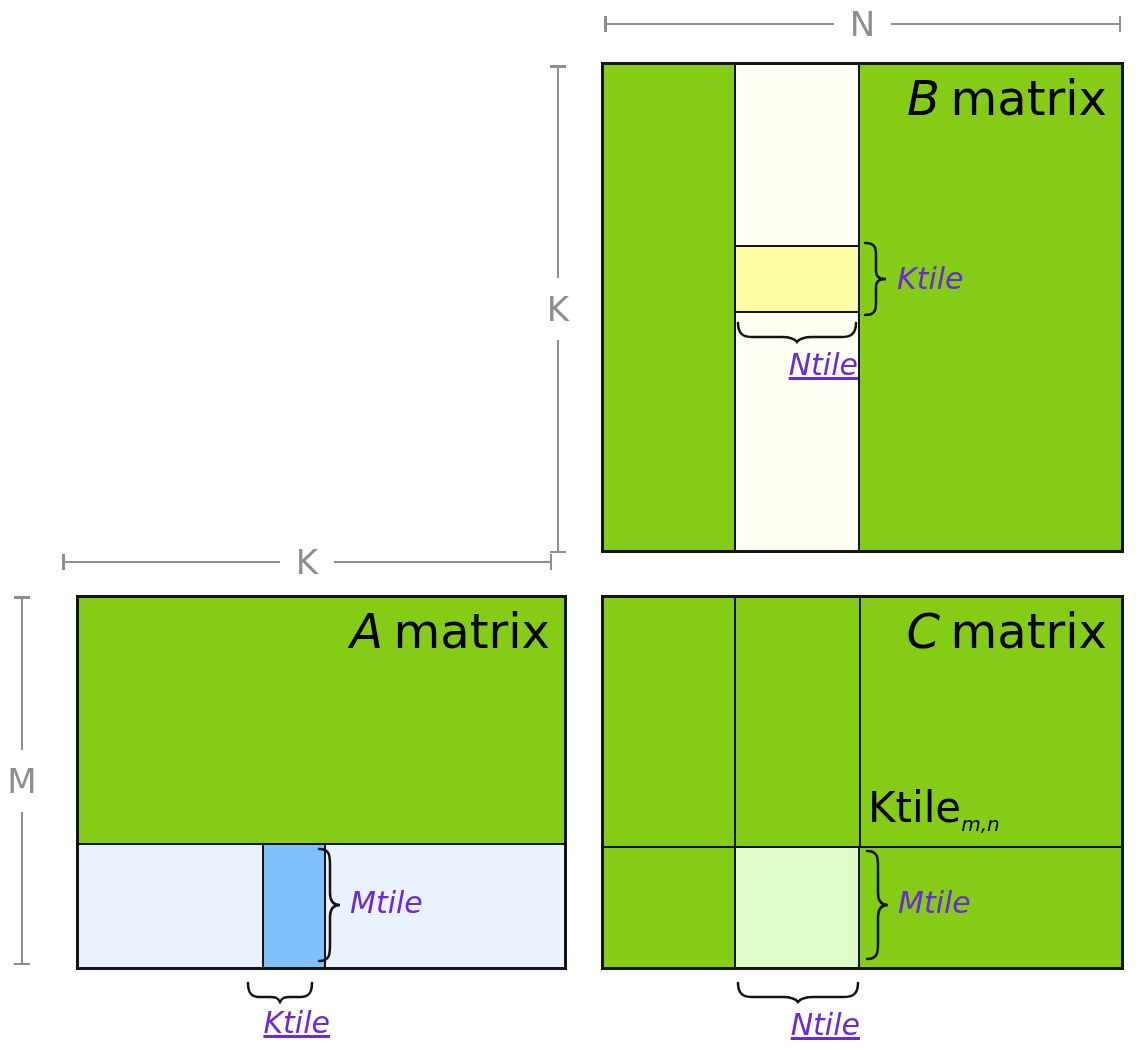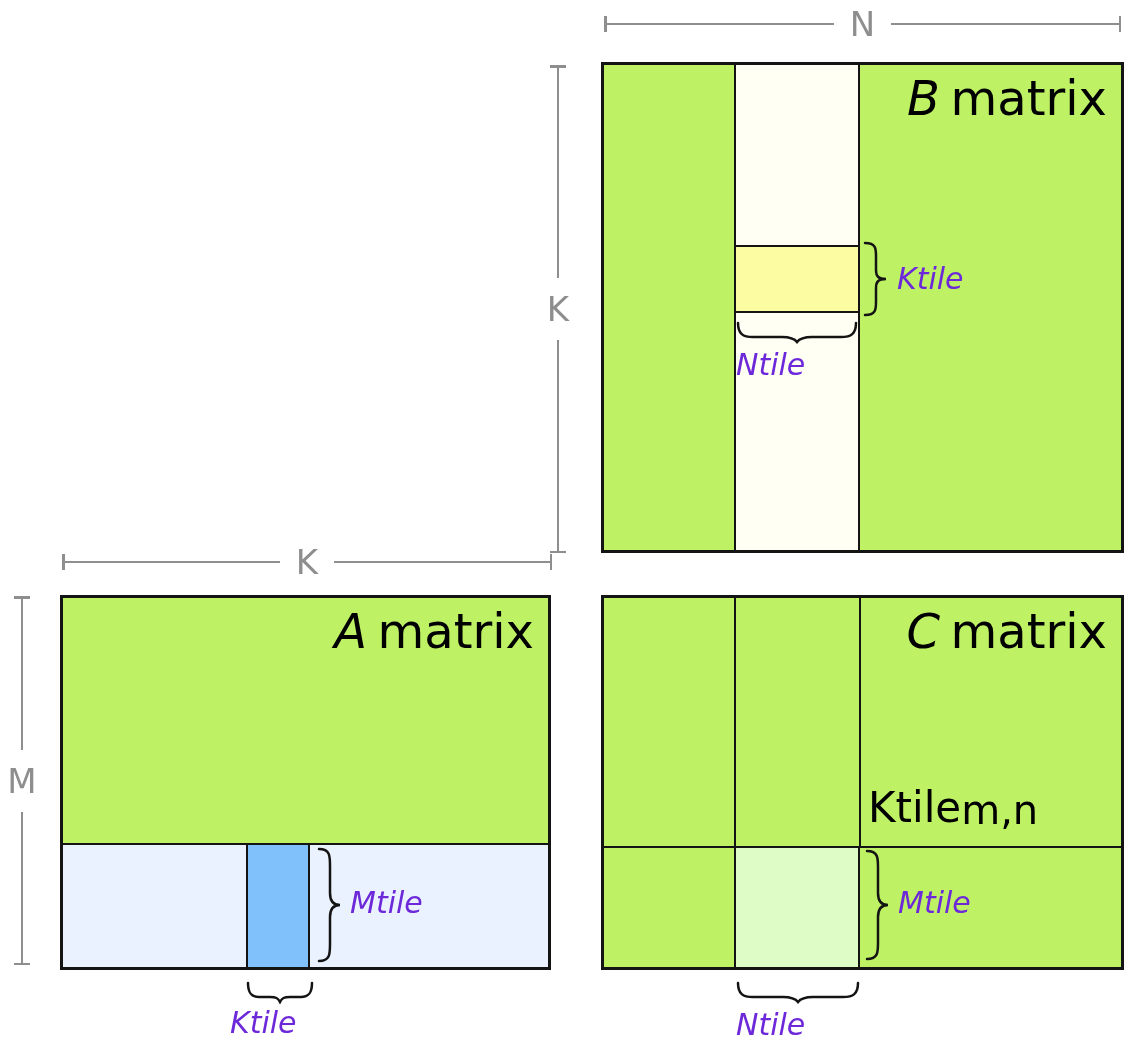--- a/index.html
+++ b/index.html
@@ -42,21 +42,21 @@
     padding: 0 16px;
     white-space: nowrap;
   }
   .dim-v .dim-label { padding: 14px 0; }
 
   
   .matrix {
     position: absolute;
     box-sizing: border-box;
     border: 3px solid var(--border-black);
-    background: #bef264;
+    background: #84cc16;
   }
   .matrix-label {
     position: absolute;
     top: 6px;
     right: 14px;
     font-size: 48px;
     line-height: 1.15;
     color: #000;
     white-space: nowrap;
   }
@@ -126,39 +126,40 @@
 
   
   .tile-label {
     position: absolute;
     font-style: italic;
     font-size: 30px;
     line-height: 1.1;
     color: #6d28d9;
     white-space: nowrap;
   }
-  .tile-label.centered { text-align: left; }
+  .tile-label.centered { text-align: right; text-decoration: underline; }
   .brace svg { display: block; }
   .brace path {
     fill: none;
     stroke: var(--border-black);
     stroke-width: 2.5;
     stroke-linecap: round;
   }
   .block-label {
     position: absolute;
     font-size: 42px;
     line-height: 1;
     color: #000;
     white-space: nowrap;
   }
   .block-sub {
-    font-size: 40px;
+    font-style: italic;
+    font-size: 20px;
     position: relative;
-    top: 2px;
+    top: 9px;
   }
 </style>
 </head>
 <body>
 
 <div id="canvas">
 
   <div class="dim-h" style="left:604px; top:14px; width:517px;">
     <span class="tick"></span>
     <span class="seg"></span>
@@ -206,21 +207,21 @@
   </div>
   <div class="tile-label" style="left:897px; top:262px;">Ktile</div>
 
   <div class="brace abs" style="left:736px; top:320px;">
     <svg width="122" height="24" viewBox="0 0 122 24">
       <path d="M 2 3 C 2 14, 7 17, 17 17 L 46 17 C 54 17, 58 18, 61 22 C 64 18, 68 17, 76 17 L 105 17 C 115 17, 120 14, 120 3"></path>
     </svg>
   </div>
   <div class="tile-label centered" style="left:736px; top:348px; width:122px;">Ntile</div>
 
-  <div class="matrix" style="left:60px; top:595px; width:491px; height:375px;">
+  <div class="matrix" style="left:76px; top:595px; width:491px; height:375px;">
     <div class="a-row"></div>
     <div class="a-mtile"></div>
     <div class="matrix-label">
       <span class="matrix-letter">A</span><span>matrix</span>
     </div>
   </div>
 
   <div class="brace abs" style="left:315px; top:847px;">
     <svg width="28" height="116" viewBox="0 0 28 116">
       <path d="M 4 2 C 15 2, 15 9, 15 19 L 15 46 C 15 53, 17 58, 25 58 C 17 58, 15 63, 15 70 L 15 97 C 15 107, 15 114, 4 114"></path>

